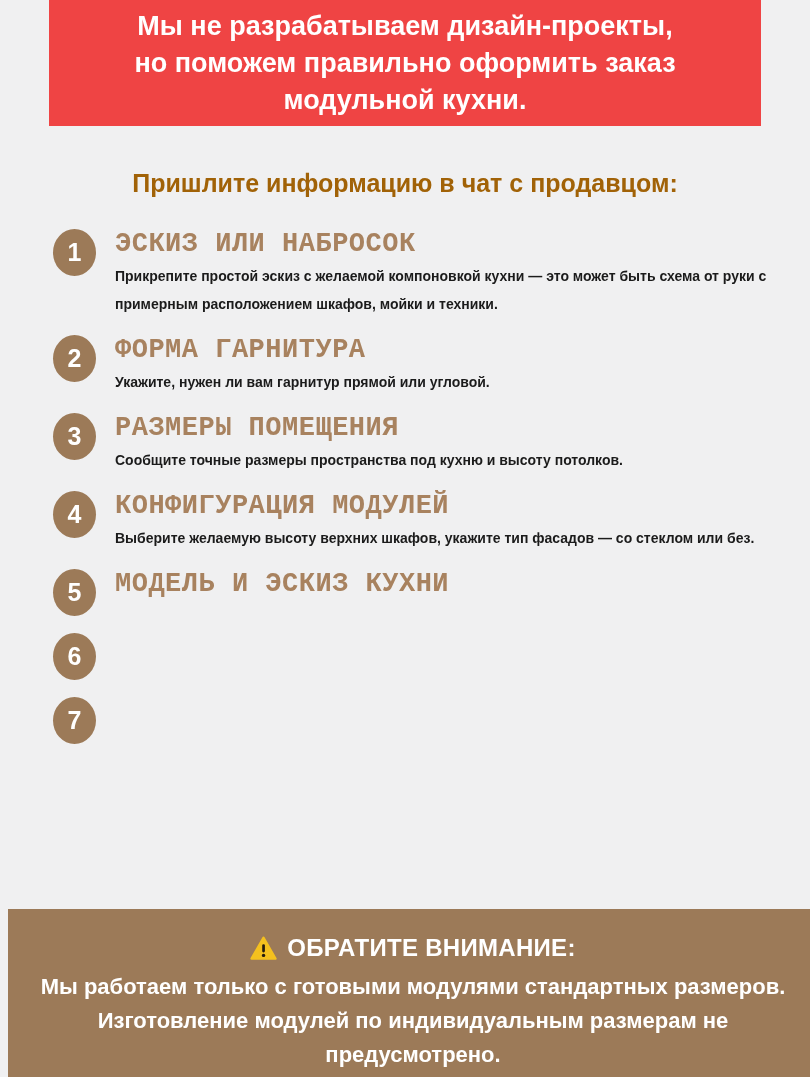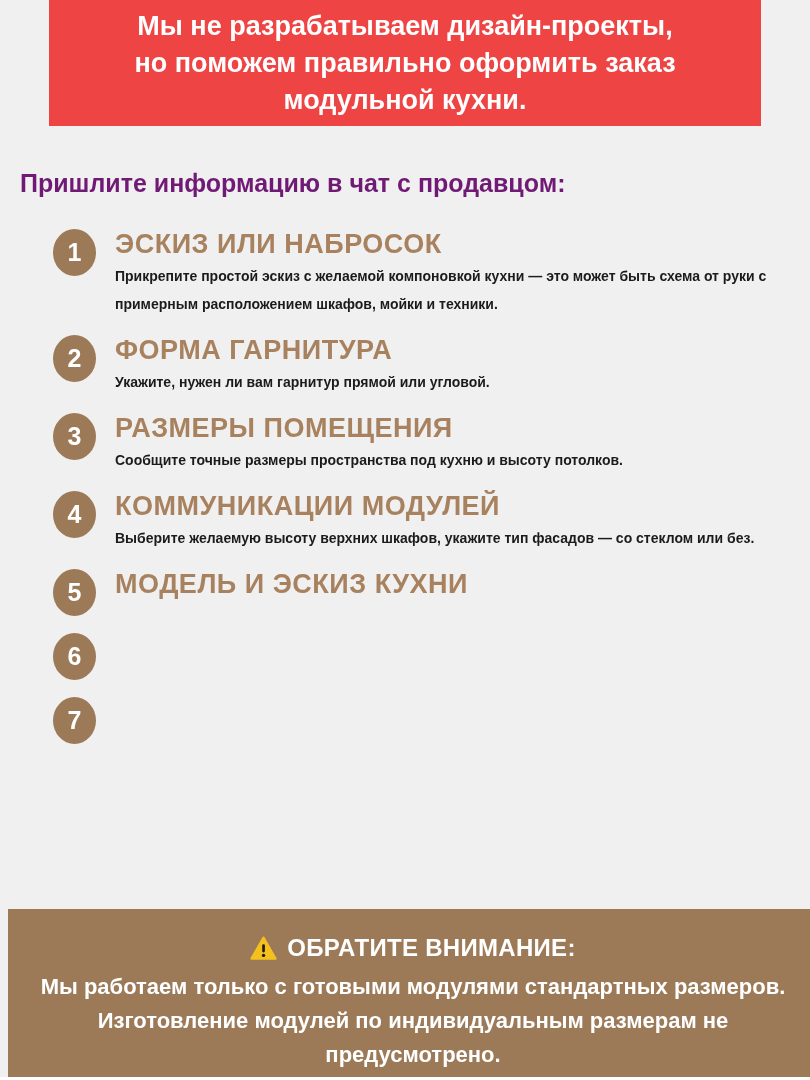--- a/index.html
+++ b/index.html
@@ -36,25 +36,25 @@
     font-size: 27px;
     line-height: 37px;
     font-weight: 700;
     text-align: center;
     white-space: pre-line;
   }
 
   
   .intro-heading {
     margin: 42px 20px 0;
-    text-align: left;
+    text-align: center;
     font-size: 25px;
     line-height: 30px;
     font-weight: 700;
-    color: #701a75;
+    color: #a16207;
   }
 
   
   .steps {
     list-style: none;
     margin: 30px 0 0;
     padding: 0 40px 0 53px;
   }
   .step {
     display: flex;
@@ -79,20 +79,21 @@
     margin-left: 19px;
     min-width: 0;
   }
   .step-title {
     font-size: 27px;
     line-height: 32px;
     font-weight: 700;
     letter-spacing: 0.5px;
     color: #a8825f;
     margin: 0 0 2px;
+    font-family: Liberation Mono, monospace;
   }
   .step-body {
     font-size: 14px;
     line-height: 28px;
     font-weight: 700;
     color: #1b1b1b;
     max-width: 662px;
   }
 
   
@@ -173,21 +174,21 @@
       <span class="step-num">3</span>
       <div class="step-content">
         <div class="step-title">РАЗМЕРЫ ПОМЕЩЕНИЯ</div>
         <div class="step-body">Сообщите точные размеры пространства под кухню и высоту потолков.</div>
       </div>
     </li>
 
     <li class="step">
       <span class="step-num">4</span>
       <div class="step-content">
-        <div class="step-title">КОММУНИКАЦИИ МОДУЛЕЙ</div>
+        <div class="step-title">КОНФИГУРАЦИЯ МОДУЛЕЙ</div>
         <div class="step-body">Выберите желаемую высоту верхних шкафов, укажите тип фасадов — со стеклом или без.</div>
       </div>
     </li>
 
     <li class="step">
       <span class="step-num">5</span>
       <div class="step-content">
         <div class="step-title">МОДЕЛЬ И ЭСКИЗ КУХНИ</div>
       </div>
     </li>

